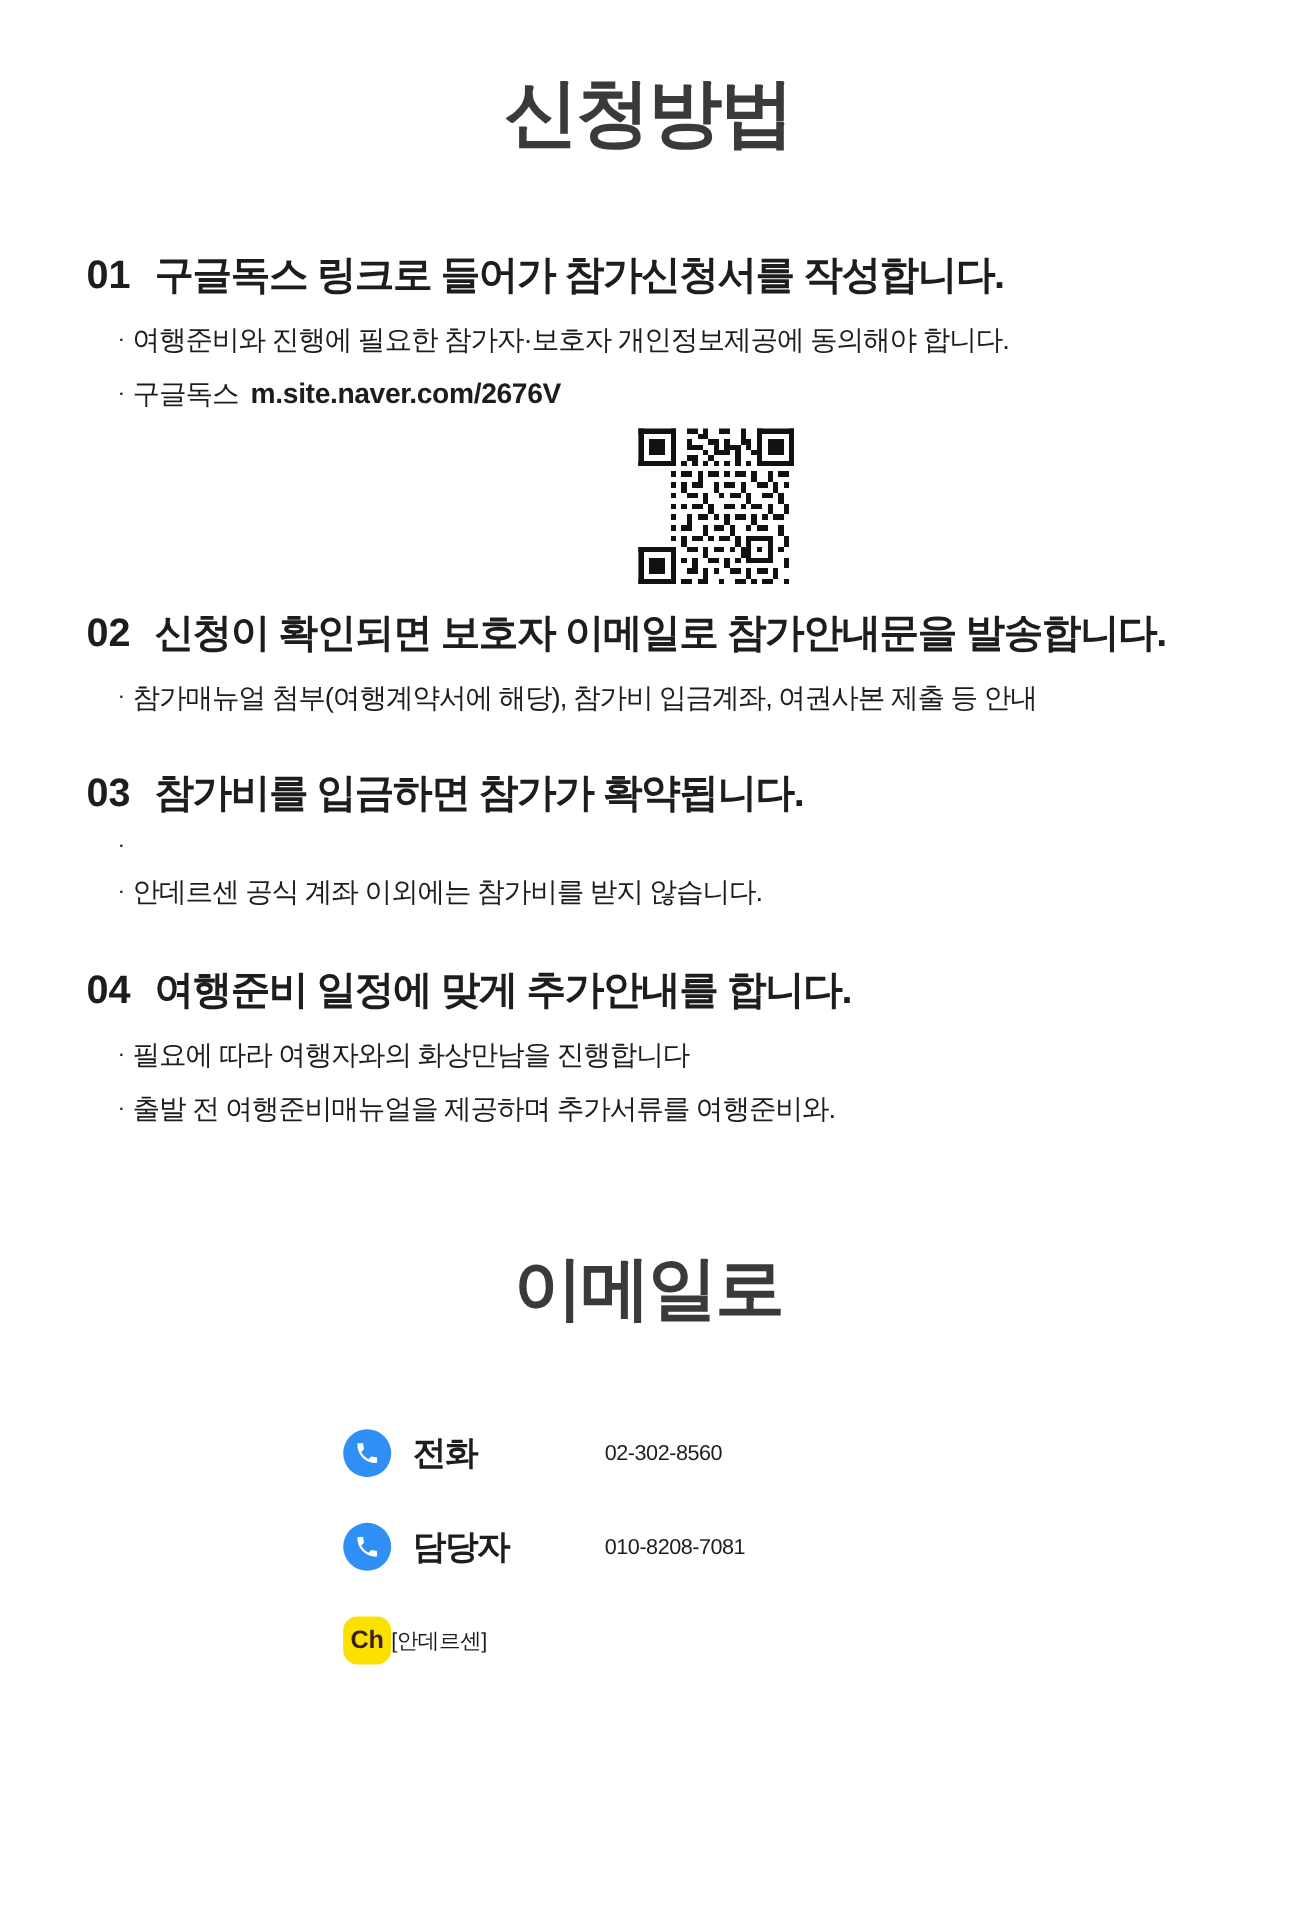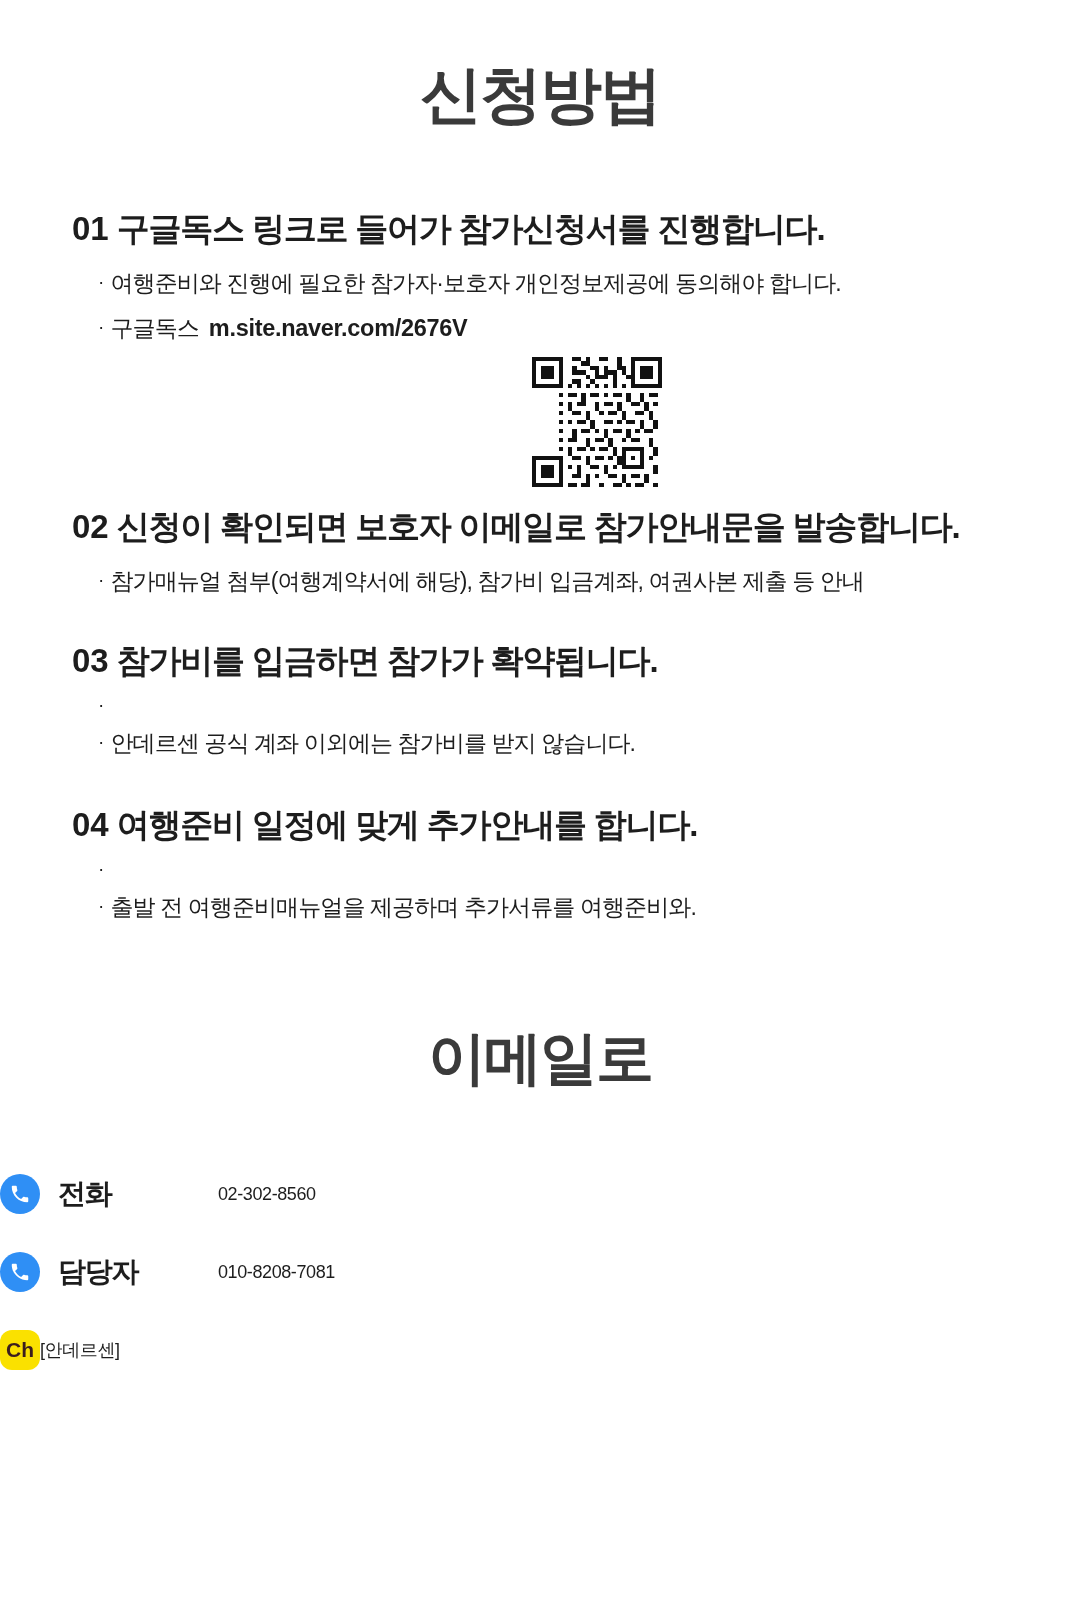--- a/index.html
+++ b/index.html
@@ -51,21 +51,21 @@
     padding: 0 68px 0 72px;
   }
 
   .step {
     margin-bottom: 8px;
   }
 
   .step-head {
     display: flex;
     align-items: baseline;
-    gap: 8px;
+    gap: 20px;
     font-size: 33px;
     font-weight: bold;
     letter-spacing: -1.2px;
     color: #1d1d1d;
     line-height: 1.35;
     text-align: center;
   }
 
   .step-num {
     font-size: 33px;
@@ -119,20 +119,21 @@
     display: block;
   }
 
   
   .contact-section {
     margin-top: 100px;
   }
 
   .contact-list {
     margin-top: 66px;
+    padding-left: 286px;
   }
 
   .contact-row {
     display: flex;
     align-items: center;
     height: 78px;
   }
 
   .c-icon {
     width: 40px;
@@ -173,21 +174,21 @@
 
 <div class="page">
 
   <h1 class="main-title">신청방법</h1>
 
   <div class="steps">
 
     <div class="step s1">
       <div class="step-head">
         <span class="step-num">01</span>
-        <span>구글독스 링크로 들어가 참가신청서를 진행합니다.</span>
+        <span>구글독스 링크로 들어가 참가신청서를 작성합니다.</span>
       </div>
       <div class="bullets">
         <div class="bullet">
           <span class="dot">·</span>
           <span>여행준비와 진행에 필요한 참가자·보호자 개인정보제공에 동의해야 합니다.</span>
         </div>
         <div class="bullet">
           <span class="dot">·</span>
           <span>구글독스</span>
           <span class="link">m.site.naver.com/2676V</span>
@@ -369,20 +370,21 @@
     </div>
 
     <div class="step s4">
       <div class="step-head">
         <span class="step-num">04</span>
         <span>여행준비 일정에 맞게 추가안내를 합니다.</span>
       </div>
       <div class="bullets">
         <div class="bullet">
           <span class="dot">·</span>
+          <span>필요에 따라 여행자와의 화상만남을 진행합니다</span>
         </div>
         <div class="bullet">
           <span class="dot">·</span>
           <span>출발 전 여행준비매뉴얼을 제공하며 추가서류를 여행준비와.</span>
         </div>
       </div>
     </div>
 
   </div>
 

